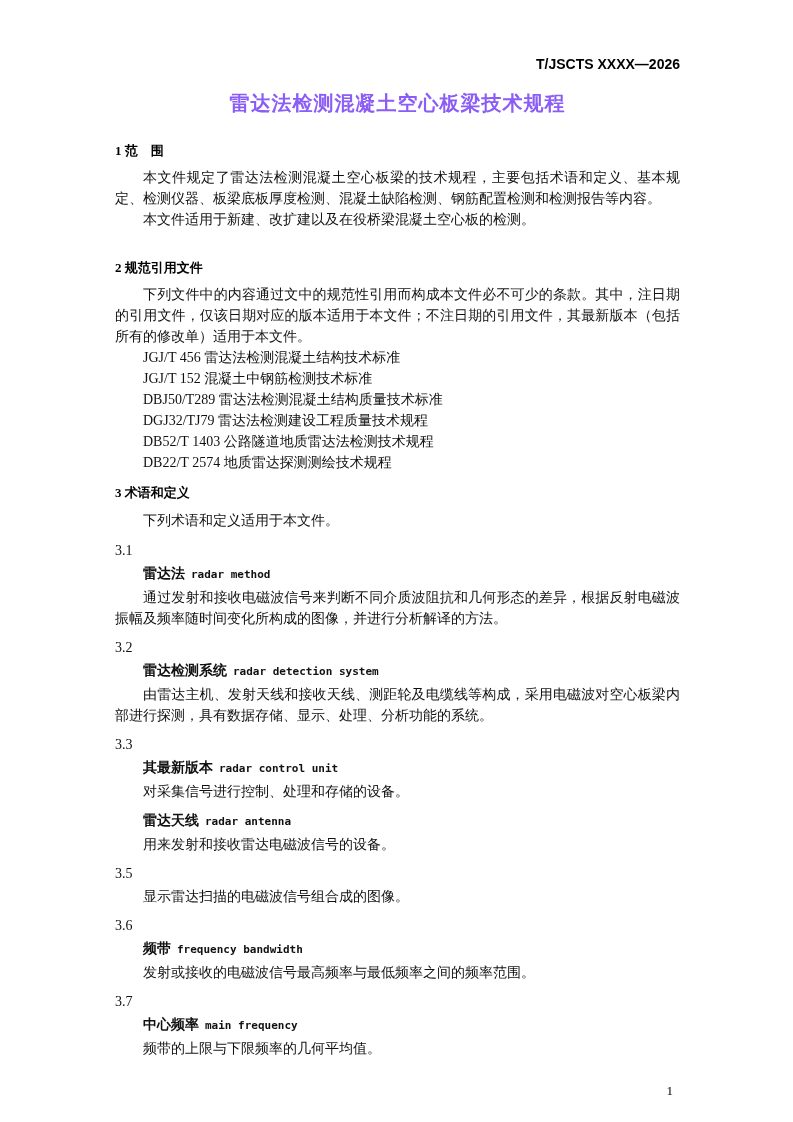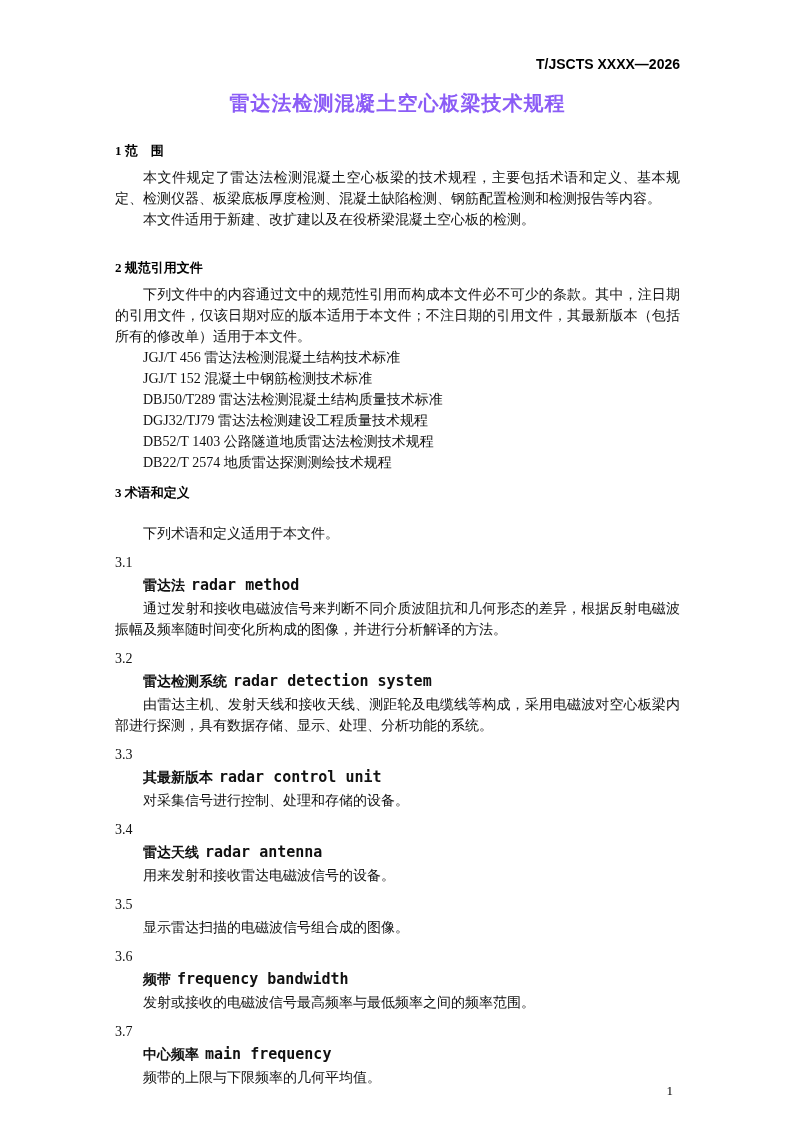--- a/index.html
+++ b/index.html
@@ -82,27 +82,28 @@
     margin: 2px 0 0 28px;
     line-height: 21px;
     font-weight: bold;
   }
   .term-zh {
     font-family: "Liberation Serif", "DejaVu Serif", serif;
   }
   .term-en {
     margin-left: 6px;
     font-family: "DejaVu Sans Mono", "Liberation Mono", monospace;
-    font-size: 15px;
+    font-size: 11px;
   }
   .term-def {
     margin: 2px 0 0 0;
   }
   .s3-intro {
-    margin-top: 20px;
+    margin-top: 8px;
+    font-family: Liberation Mono, monospace;
   }
   .page-number {
     position: absolute;
     top: 1082px;
     right: 120px;
     font-size: 13px;
     line-height: 18px;
     color: #000000;
   }
 </style>
@@ -146,21 +147,20 @@
       <p class="para term-def indent">由雷达主机、发射天线和接收天线、测距轮及电缆线等构成，采用电磁波对空心板梁内部进行探测，具有数据存储、显示、处理、分析功能的系统。</p>
     </div>
 
     <div class="term-block">
       <p class="term-num">3.3</p>
       <p class="term-name"><span class="term-zh">其最新版本</span><span class="term-en">radar control unit</span></p>
       <p class="para term-def indent">对采集信号进行控制、处理和存储的设备。</p>
     </div>
 
     <div class="term-block">
-      <p class="term-num">3.4</p>
       <p class="term-name"><span class="term-zh">雷达天线</span><span class="term-en">radar antenna</span></p>
       <p class="para term-def indent">用来发射和接收雷达电磁波信号的设备。</p>
     </div>
 
     <div class="term-block">
       <p class="term-num">3.5</p>
       <p class="para term-def indent">显示雷达扫描的电磁波信号组合成的图像。</p>
     </div>
 
     <div class="term-block">

